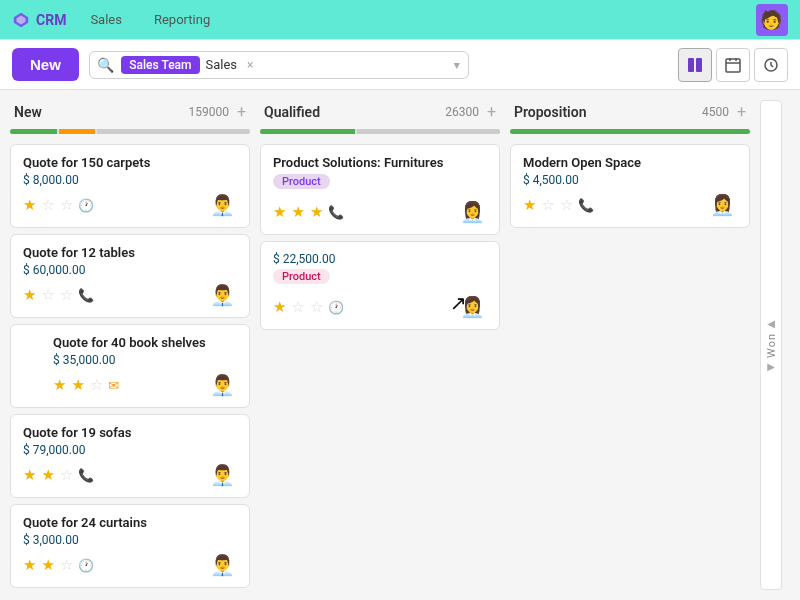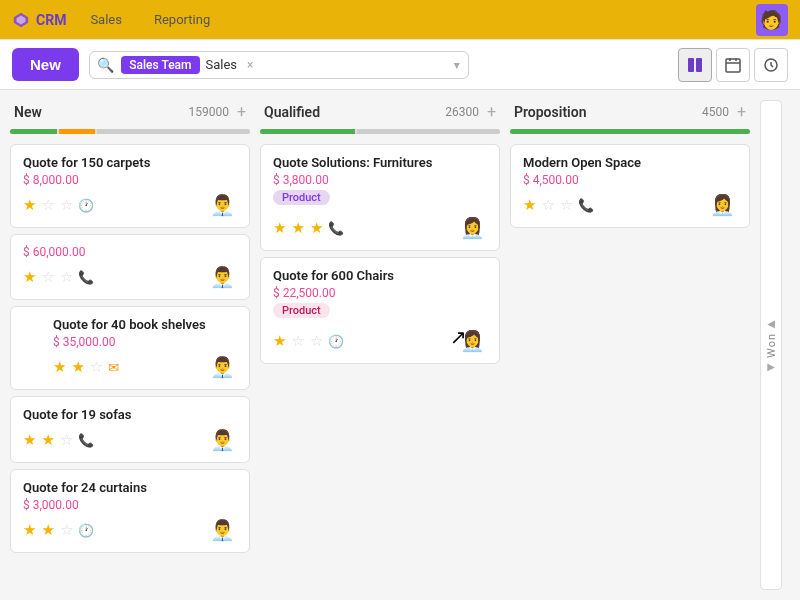--- a/index.html
+++ b/index.html
@@ -1,20 +1,20 @@
 <!DOCTYPE html>
 <html><head>
   <meta charset="utf-8">
   <style>
     * { box-sizing: border-box; margin: 0; padding: 0; }
     body { font-family: -apple-system, BlinkMacSystemFont, 'Segoe UI', Roboto, sans-serif; background: #f5f5f5; font-size: 13px; color: #333; width: 800px; height: 600px; overflow: hidden; }
 
     
     .topnav {
-      display: flex; align-items: center; background: #eab308; border-bottom: 1px solid #e0e0e0;
+      display: flex; align-items: center; background: #5eead4; border-bottom: 1px solid #e0e0e0;
       height: 40px; padding: 0 12px; gap: 16px;
     }
     .topnav-logo { display: flex; align-items: center; gap: 6px; font-weight: 700; color: #6c3dc7; font-size: 14px; }
     .topnav-logo svg { width: 18px; height: 18px; }
     .topnav-item { font-size: 13px; color: #555; cursor: pointer; padding: 4px 8px; }
     .topnav-avatar { margin-left: auto; width: 32px; height: 32px; border-radius: 4px; background: #8b5cf6; display: flex; align-items: center; justify-content: center; font-size: 18px; }
 
     
     .toolbar {
       display: flex; align-items: center; background: #fff; border-bottom: 1px solid #e0e0e0;
@@ -71,21 +71,21 @@
     .pb-orange { background: #ff9800; }
     .pb-gray { background: #ccc; flex: 1; }
     .pb-full-green { background: #4caf50; flex: 1; }
 
     
     .kanban-card {
       background: #fff; border: 1px solid #e0e0e0; border-radius: 6px; padding: 10px 12px 8px 12px;
       cursor: pointer; position: relative;
     }
     .card-title { font-weight: 600; font-size: 13px; color: #222; margin-bottom: 3px; }
-    .card-price { font-size: 12px; color: #ec4899; margin-bottom: 2px; }
+    .card-price { font-size: 12px; color: #0c4a6e; margin-bottom: 2px; }
     .card-sub { font-size: 11px; color: #888; margin-bottom: 4px; }
     .card-badge {
       display: inline-block; border-radius: 10px; padding: 1px 9px; font-size: 11px; margin-bottom: 5px; font-weight: 500;
     }
     .badge-design { background: #e8d5f0; color: #7c3aed; }
     .badge-product { background: #fce4ec; color: #c2185b; }
     .card-footer { display: flex; align-items: center; gap: 5px; margin-top: 4px; }
     .card-avatar {
       width: 28px; height: 28px; border-radius: 4px; margin-left: auto;
       font-size: 20px; display: flex; align-items: center; justify-content: center;
@@ -161,20 +161,21 @@
         <div class="card-price">$ 8,000.00</div>
         <div class="card-footer">
           <span style="color: rgb(244, 180, 0); font-size: 15px;">★</span>
           <span style="color: rgb(221, 221, 221); font-size: 15px;">☆</span>
           <span style="color: rgb(221, 221, 221); font-size: 15px;">☆</span>
           <span class="icon-clock" style="font-size: 13px;">🕐</span>
           <div class="card-avatar">👨‍💼</div>
         </div>
       </div>
       <div class="kanban-card" style="position: relative;">
+        <div class="card-title">Quote for 12 tables</div>
         <div class="card-price">$ 60,000.00</div>
         <div class="card-footer">
           <span style="color: rgb(244, 180, 0); font-size: 15px;">★</span>
           <span style="color: rgb(221, 221, 221); font-size: 15px;">☆</span>
           <span style="color: rgb(221, 221, 221); font-size: 15px;">☆</span>
           <span class="icon-phone" style="font-size: 13px;">📞</span>
           <div class="card-avatar">👨‍💼</div>
         </div>
       </div>
       <div class="kanban-card" style="position: relative; padding-left: 42px;">
@@ -183,20 +184,21 @@
         <div class="card-footer">
           <span style="color: rgb(244, 180, 0); font-size: 15px;">★</span>
           <span style="color: rgb(244, 180, 0); font-size: 15px;">★</span>
           <span style="color: rgb(221, 221, 221); font-size: 15px;">☆</span>
           <span class="icon-email" style="font-size: 13px;">✉</span>
           <div class="card-avatar">👨‍💼</div>
         </div>
       </div>
       <div class="kanban-card" style="position: relative;">
         <div class="card-title">Quote for 19 sofas</div>
+        <div class="card-price">$ 79,000.00</div>
         <div class="card-footer">
           <span style="color: rgb(244, 180, 0); font-size: 15px;">★</span>
           <span style="color: rgb(244, 180, 0); font-size: 15px;">★</span>
           <span style="color: rgb(221, 221, 221); font-size: 15px;">☆</span>
           <span class="icon-phone" style="font-size: 13px;">📞</span>
           <div class="card-avatar">👨‍💼</div>
         </div>
       </div>
       <div class="kanban-card" style="position: relative;">
         <div class="card-title">Quote for 24 curtains</div>
@@ -213,28 +215,28 @@
     <div class="kanban-col">
       <div class="col-header">
         <span class="col-title">Qualified</span>
         <span class="col-count">26300</span>
         <span class="col-add">+</span>
       </div>
       <div class="progress-bar-wrap">
         <div class="pb-green" style="flex: 40 1 0%;"></div>
         <div class="pb-gray" style="flex: 60 1 0%;"></div>
       </div>
-      <div class="kanban-card" style="position: relative;"><div class="card-title">Quote Solutions: Furnitures</div><div class="card-price">$ 3,800.00</div><span class="card-badge badge-design">Product</span><div class="card-footer">
+      <div class="kanban-card" style="position: relative;"><div class="card-title">Product Solutions: Furnitures</div><span class="card-badge badge-design">Product</span><div class="card-footer">
           <span style="color: rgb(244, 180, 0); font-size: 15px;">★</span>
           <span style="color: rgb(244, 180, 0); font-size: 15px;">★</span>
           <span style="color: rgb(244, 180, 0); font-size: 15px;">★</span>
           <span class="icon-phone" style="font-size: 13px;">📞</span>
           <div class="card-avatar">👩‍💼</div>
         </div></div>
-      <div class="kanban-card" style="position: relative;"><div class="card-title">Quote for 600 Chairs</div><div class="card-price">$ 22,500.00</div><span class="card-badge badge-product">Product</span><div class="card-footer">
+      <div class="kanban-card" style="position: relative;"><div class="card-price">$ 22,500.00</div><span class="card-badge badge-product">Product</span><div class="card-footer">
           <span style="color: rgb(244, 180, 0); font-size: 15px;">★</span>
           <span style="color: rgb(221, 221, 221); font-size: 15px;">☆</span>
           <span style="color: rgb(221, 221, 221); font-size: 15px;">☆</span>
           <span class="icon-clock" style="font-size: 13px;">🕐</span>
           <div class="card-avatar">👩‍💼</div>
         </div><span style="position: absolute; right: 32px; bottom: 14px; font-size: 20px; pointer-events: none; color: rgb(0, 0, 0); transform: scaleX(-1);">↖</span></div>
     </div>
     <div class="kanban-col">
       <div class="col-header">
         <span class="col-title">Proposition</span>

